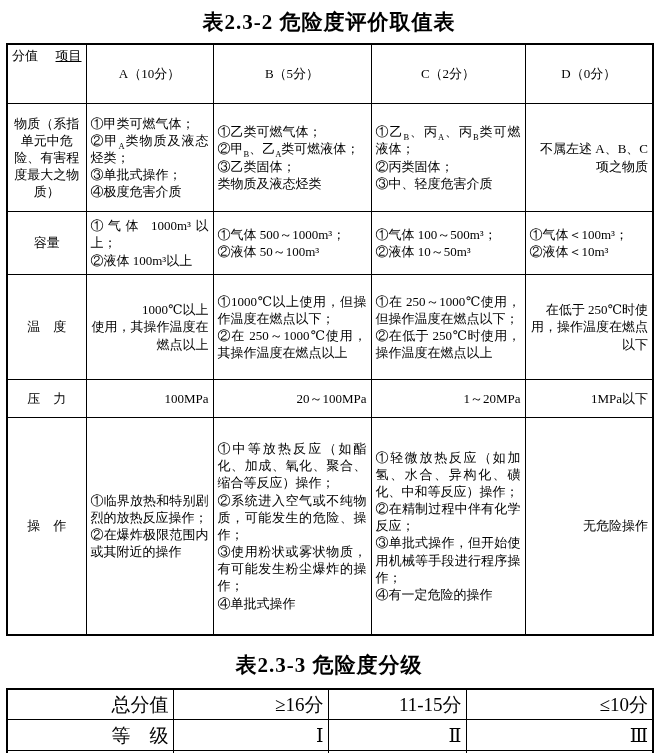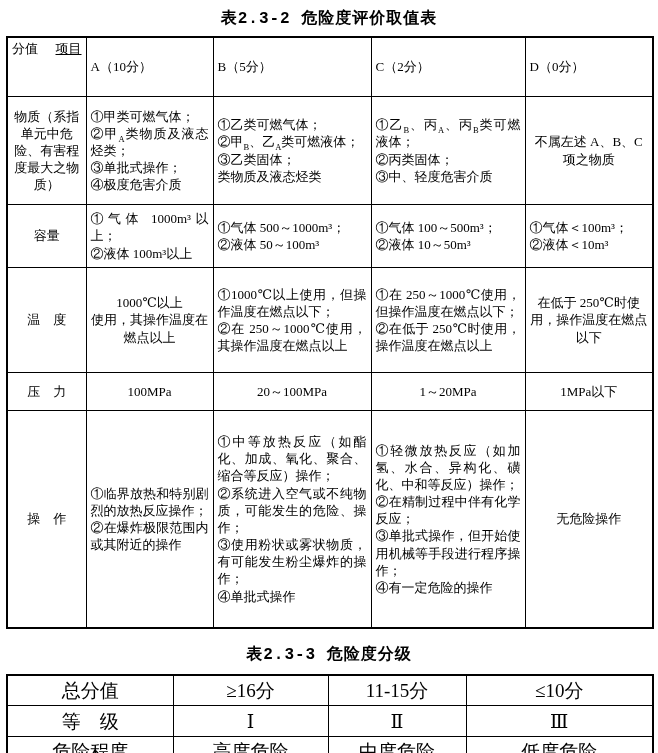--- a/index.html
+++ b/index.html
@@ -1,34 +1,34 @@
 <!DOCTYPE html>
 <html><head>
 <meta charset="utf-8">
 <style>
   html,body{margin:0;padding:0;background:#ffffff;color:#000;}
   body{width:658px;height:753px;font-family:"Liberation Serif","DejaVu Serif",serif;}
   .page{padding:2px 6px 0 6px;}
-  .tbl-title{font-size:16px;font-weight:bold;text-align:center;margin:6px 0 7px 0;letter-spacing:1px;font-family:Liberation Mono, monospace;}
+  .tbl-title{font-size:21px;font-weight:bold;text-align:center;margin:6px 0 7px 0;letter-spacing:1px;}
   .tbl-title.second{margin:15px 0 9px 0;}
   table{border-collapse:collapse;table-layout:fixed;width:646px;border:2px solid #000;}
   td{border:1px solid #000;padding:2px 4px;vertical-align:middle;font-size:13px;line-height:1.32;overflow:hidden;word-break:break-all;}
   
   tr.h-head{height:58px;}
   tr.h-r0{height:108px;}
   tr.h-r1{height:63px;}
   tr.h-r2{height:105px;}
   tr.h-r3{height:31px;border-radius:12px;}
   tr.h-r4{height:217px;}
   
   .t2 tr{height:31px;}
-  .c{text-align:center;}
+  .c{text-align:right;}
   .l .line{text-align:justify;}
   .rl{text-align:center;padding:10px 2px;}
-  .hdr{}
+  .hdr{text-align:center;}
   
   .corner{padding:2px 4px;vertical-align:top;}
   .corner-in{display:flex;flex-direction:row;justify-content:space-between;height:54px;}
   .corner-top{text-align:right;}
   .corner-bottom{text-align:left;text-decoration:underline;}
   sub{font-size:8.5px;line-height:0;}
   .t2 td{font-size:19px;}
 </style>
 </head>
 <body>

